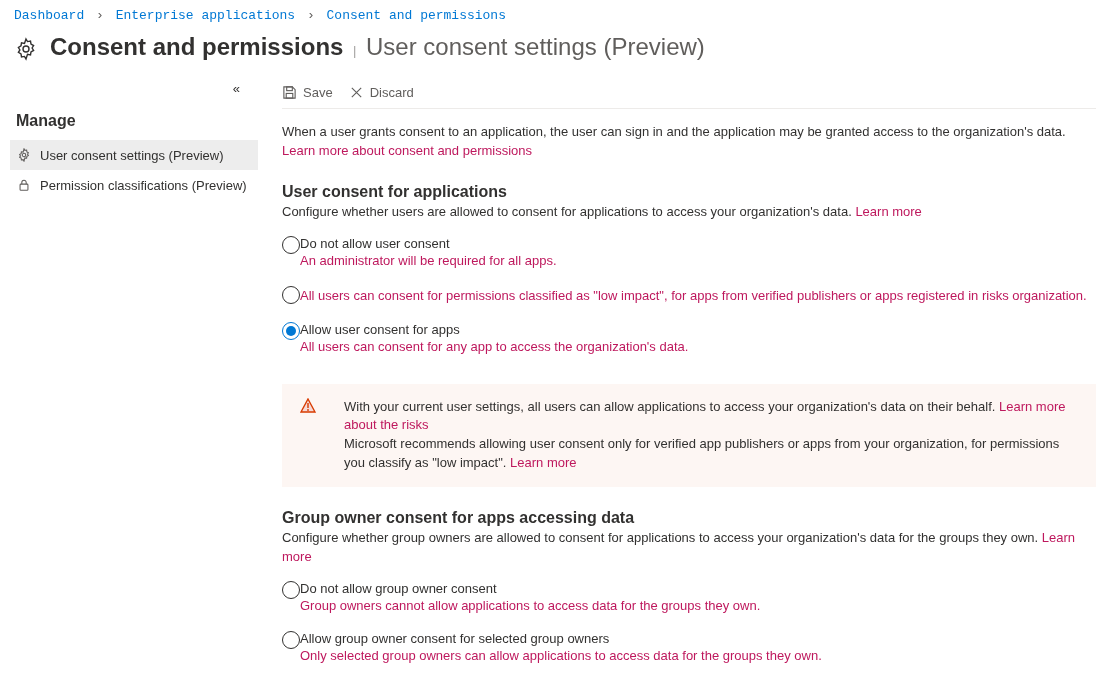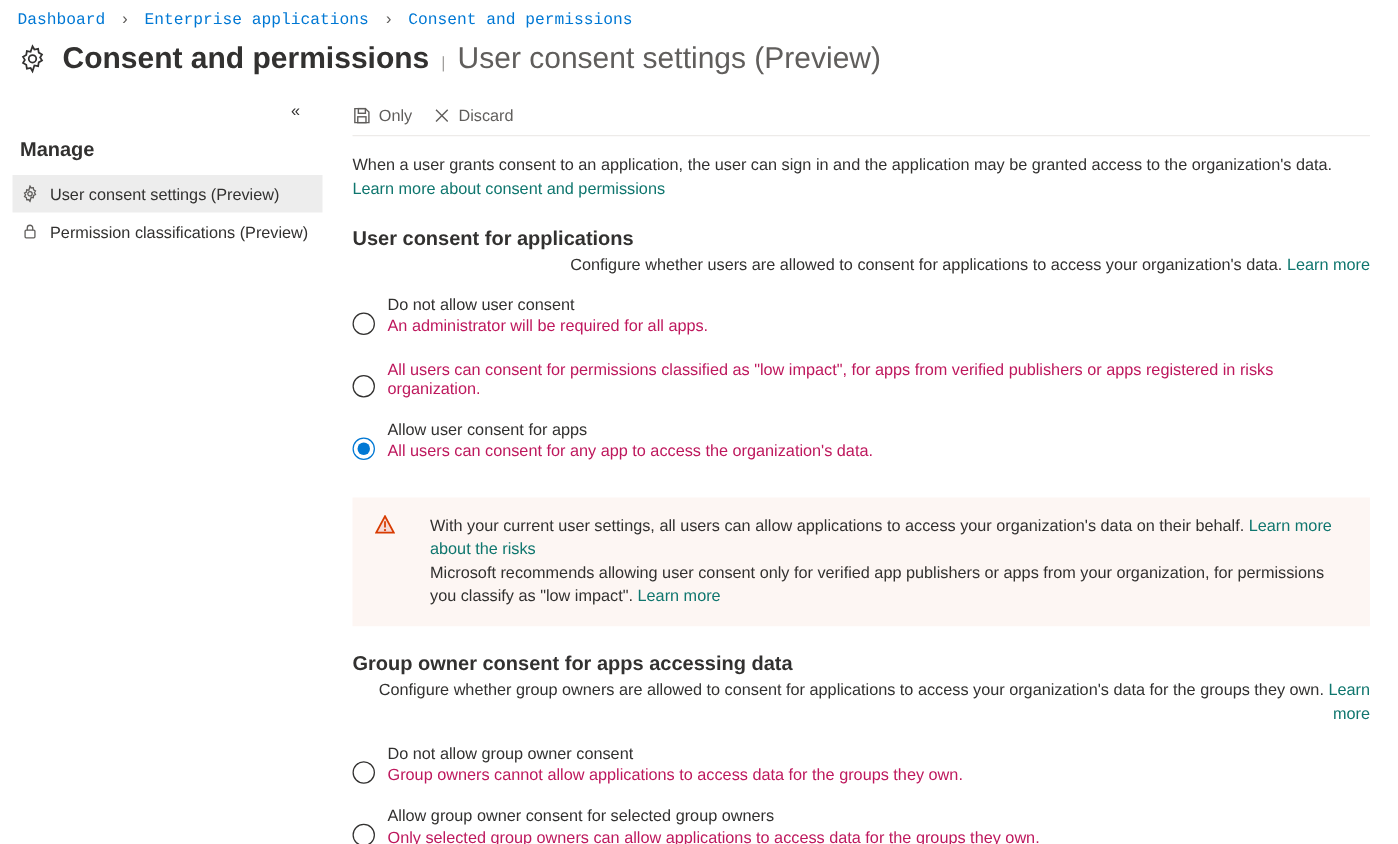--- a/index.html
+++ b/index.html
@@ -11,21 +11,21 @@
     }
     .breadcrumb {
       padding: 8px 14px 4px;
       font-size: 13px;
       font-family: Liberation Mono, monospace;
     }
     .breadcrumb a { color: #0078d4; text-decoration: none; }
     .breadcrumb-sep { color: #605e5c; margin: 0 4px; }
     .header {
       display: flex;
-      align-items: center;
+      align-items: flex-end;
       padding: 6px 14px 18px;
       gap: 12px;
     }
     .header-icon {
       width: 24px; height: 24px;
       display: flex; align-items: center; justify-content: center;
     }
     .header-title {
       font-size: 24px;
       font-weight: 600;
@@ -83,29 +83,28 @@
       gap: 6px;
       background: none;
       border: none;
       color: #605e5c;
       font-size: 13px;
       cursor: pointer;
       font-family: inherit;
     }
     .toolbar-btn .tb-icon { width: 15px; height: 15px; display:flex; align-items:center; justify-content:center; }
     .intro { margin-bottom: 4px; line-height: 1.45;}
-    .link { color: #0f766e; text-decoration: none; cursor: pointer; }
+    .link { color: #be185d; text-decoration: none; cursor: pointer; }
     .section { margin-top: 22px; }
     .section-title { font-weight: 600; font-size: 16px; }
-    .section-desc { margin-top: 2px; line-height: 1.45; text-align: right;}
+    .section-desc { margin-top: 2px; line-height: 1.45;}
     .radio-group { margin-top: 10px; }
     .radio-row {
       display: flex;
-      align-items: flex-end;
-      gap: 10px;
+      align-items: flex-start;
       padding: 4px 0 14px;
       cursor: pointer;
     }
     .radio-circle {
       width: 18px; height: 18px;
       border: 1px solid #323130;
       border-radius: 50%;
       flex-shrink: 0;
       position: relative;
       margin-top: 0px;
@@ -189,21 +188,21 @@
   <div class="main">
     <div class="toolbar">
       <button class="toolbar-btn">
         <span class="tb-icon">
           <svg viewBox="0 0 16 16" width="15" height="15" fill="none" stroke="#605e5c" stroke-width="1.2">
             <path d="M2 2h9l3 3v9H2V2z"></path>
               <rect x="5" y="2" width="6" height="4"></rect>
               <rect x="4.5" y="9" width="7" height="5"></rect>
           </svg>
         </span>
-        <span>Only</span>
+        <span>Save</span>
       </button>
       <button class="toolbar-btn">
         <span class="tb-icon">
           <svg viewBox="0 0 16 16" width="15" height="15" fill="none" stroke="#605e5c" stroke-width="1.2">
             <path d="M3 3l10 10M13 3L3 13"></path>
           </svg>
         </span>
         <span>Discard</span>
       </button>
     </div>

